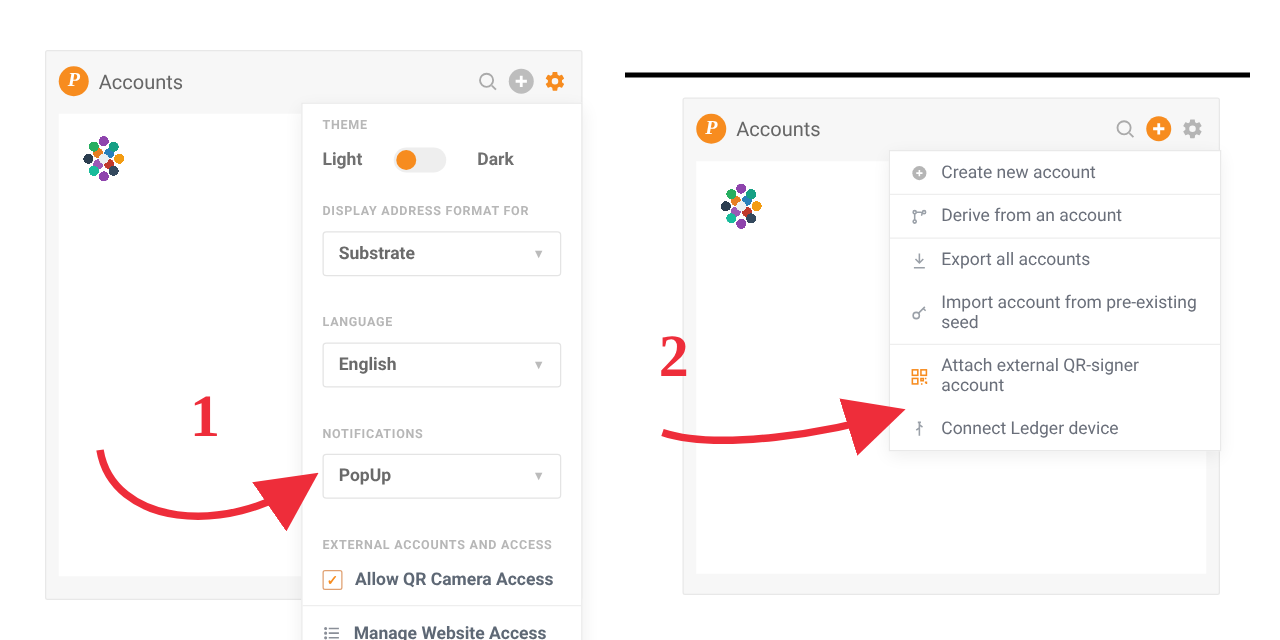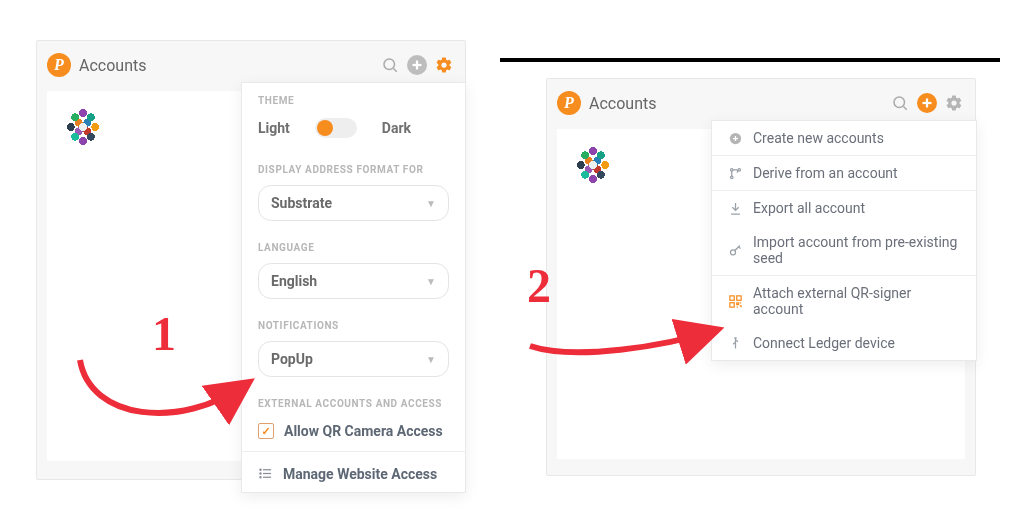--- a/index.html
+++ b/index.html
@@ -79,21 +79,21 @@
     padding:6px 16px 14px 16px; display:flex; align-items:center; gap:25px;
   }
   .toggle {
     width:42px; height:20px; border-radius:10px; background:#eee; position:relative;
   }
   .toggle::after {
     content:""; position:absolute; left:2px; top:2px; width:16px; height:16px;
     border-radius:50%; background:#f78c1f;
   }
   .select {
-    margin:4px 16px 9px 16px; height:36px; border:1px solid #e4e4e4; border-radius:13px;
+    margin:4px 16px 20px 16px; height:36px; border:1px solid #e4e4e4; border-radius:3px;
     display:flex; align-items:center; justify-content:space-between; padding:0 12px;
     color:#6a6a6a; font-size:14px;
   }
   .select .caret { color:#bbb; font-size:10px; }
   .check-row {
     padding:8px 16px; display:flex; align-items:center; gap:10px; color:#5e6875;
   }
   .checkbox {
     width:16px; height:16px; border:1px solid #e0a070; border-radius:2px;
     display:flex; align-items:center; justify-content:center; color:#f78c1f; font-size:11px;
@@ -240,38 +240,38 @@
       <div class="identicon"></div>
     </div>
   </div>
 
   <div class="menu" style="left:711px; top:120px; width:266px;">
     <div class="item">
       <svg viewBox="0 0 24 24" fill="#b5b5b5">
           <circle cx="12" cy="12" r="9"></circle>
           <path d="M12 8v8M8 12h8" stroke="#fff" stroke-width="2"></path>
         </svg>
-      <span>Create new accounts</span>
+      <span>Create new account</span>
     </div>
     <div class="group-sep"></div>
     <div class="item">
       <svg viewBox="0 0 24 24" fill="none" stroke="#9aa0a8" stroke-width="2">
           <circle cx="6" cy="6" r="2"></circle>
           <circle cx="6" cy="18" r="2"></circle>
           <circle cx="18" cy="6" r="2"></circle>
           <path d="M6 8v8M8 6h6c2 0 2 4 0 4"></path>
         </svg>
       <span>Derive from an account</span>
     </div>
     <div class="group-sep"></div>
     <div class="item">
       <svg viewBox="0 0 24 24" fill="none" stroke="#9aa0a8" stroke-width="2">
           <path d="M12 3v12M7 10l5 5 5-5M5 21h14"></path>
         </svg>
-      <span>Export all account</span>
+      <span>Export all accounts</span>
     </div>
     <div class="item">
       <svg viewBox="0 0 24 24" fill="none" stroke="#9aa0a8" stroke-width="2">
           <circle cx="8" cy="15" r="4"></circle>
           <path d="M11 12l8-8M17 6l3 3"></path>
         </svg>
       <span>Import account from pre-existing seed</span>
     </div>
     <div class="group-sep"></div>
     <div class="item qr">

